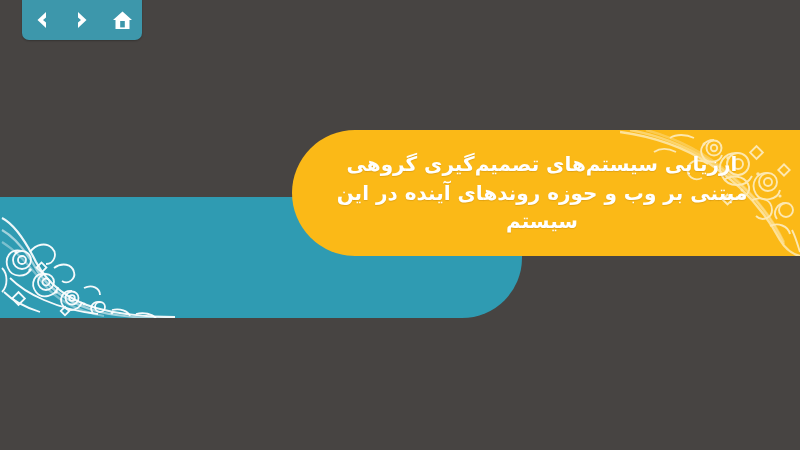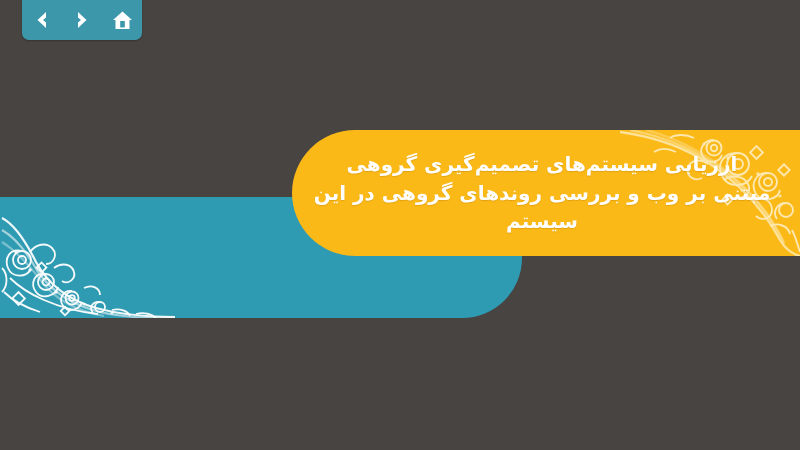--- a/index.html
+++ b/index.html
@@ -192,21 +192,21 @@
         <circle cx="108" cy="28" r="1.8"></circle>
         <circle cx="138" cy="44" r="1.8"></circle>
         <circle cx="160" cy="66" r="1.6"></circle>
         <circle cx="84" cy="14" r="1.5"></circle>
         <circle cx="122" cy="60" r="1.5"></circle>
       </g>
     </svg>
 
     <div id="title-block">
       <div class="title-line">ارزیابی سیستم‌های تصمیم‌گیری گروهی</div>
-      <div class="title-line">مبتنی بر وب و بررسی روندهای گروهی در این</div>
+      <div class="title-line">مبتنی بر وب و حوزه روندهای آینده در این</div>
       <div class="title-line">سیستم</div>
     </div>
   </div>
 
   <div id="nav-bar">
     <div class="nav-btn" title="Back">
       <span>
         <svg width="20" height="20" viewBox="0 0 20 20">
           <path d="M14 2 L5.5 10 L14 18 L14 12.5 L11 10 L14 7.5 Z" fill="#ffffff"></path>
         </svg>

